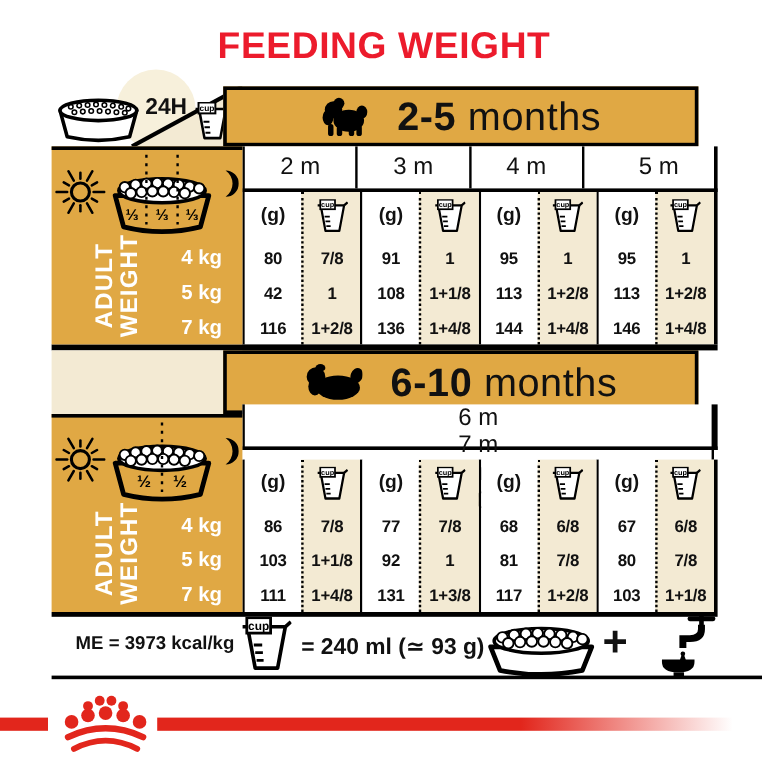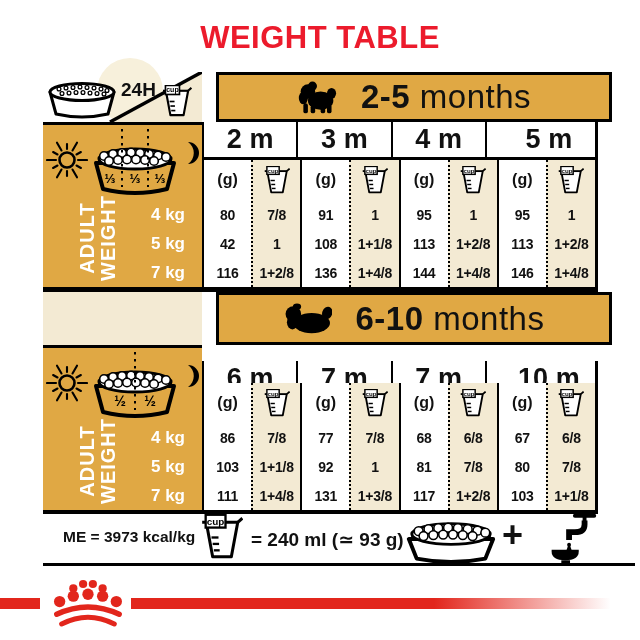--- a/index.html
+++ b/index.html
@@ -12,33 +12,33 @@
   
   .corner{position:absolute;left:0;top:0;width:159px;height:50px;}
   .glow{position:absolute;left:54px;top:-14px;width:66px;height:66px;border-radius:50%;background:#F7F0DB;}
   .cbowl{position:absolute;left:2px;top:6px;}
   .h24{position:absolute;left:78px;top:7px;font-size:19px;font-weight:800;}
   .tri{position:absolute;left:64px;top:0;}
   .corner-cup{position:absolute;left:119px;top:13px;}
   .corner-cup svg{width:30px;height:33px;}
 
   
-  .banner{position:absolute;left:173px;width:396px;background:#E0A844;border:3px solid #000;
+  .banner{position:absolute;left:143px;width:396px;background:#E0A844;border:3px solid #000;
           box-sizing:border-box;display:flex;align-items:center;justify-content:center;gap:24px;}
   .b1{top:0;height:50px;}
   .b2{top:220px;height:53px;}
   .btxt{font-size:33px;letter-spacing:.5px;white-space:nowrap;}
   .bb{font-weight:800;}
   .bl{font-weight:500;}
 
   
   .mrow{position:absolute;left:159px;width:396px;height:38px;display:flex;background:#fff;
         border-left:2px solid #000;border-right:3px solid #000;border-bottom:3px solid #000;box-sizing:border-box;}
-  .m1{top:50px;} .m2{top:289px;}
-  .mh{flex:1;display:flex;align-items:center;justify-content:center;font-size:27px;font-weight:700;
+  .m1{top:50px;} .m2{top:265px;flex-direction:column;}
+  .mh{flex:1;display:flex;align-items:center;justify-content:center;font-size:20px;font-weight:400;
       border-right:2.5px solid #000;}
   .mh:last-child{border-right:none;margin-left:16px;}
 
   
   .bgrid{position:absolute;left:159px;width:396px;height:127px;display:flex;
          border-left:2px solid #000;border-right:3px solid #000;box-sizing:border-box;}
   .g1{top:88px;} .g2{top:311px;}
   .mcol{flex:1;display:flex;border-right:2.5px solid #000;min-width:0;}
   .mcol:last-child{border-right:none;}
   .gcol{flex:1;background:#fff;display:flex;flex-direction:column;min-width:0;}
@@ -83,21 +83,21 @@
   .rbar{position:absolute;left:131px;top:20px;width:505px;height:11px;
         background:linear-gradient(to right,#E2261C 0%,#E2261C 60%,rgba(226,38,28,0) 95%);}
 
   svg text{font-family:"Liberation Sans","DejaVu Sans",sans-serif;}
 </style>
 </head>
 <body>
 
 <div class="page">
 
-  <div class="title">WEIGHT TABLE</div>
+  <div class="title">FEEDING WEIGHT</div>
 
   <div class="twrap">
 
     <div class="corner">
       <div class="glow"></div>
       <svg class="cbowl" width="74" height="44" viewBox="0 0 74 44">
         <path d="M5,14 L69,14 L63,36 Q37,42 11,36 Z" fill="#fff" stroke="#000" stroke-width="3" stroke-linejoin="round"></path>
         <ellipse cx="37" cy="14" rx="32" ry="8.5" fill="#fff" stroke="#000" stroke-width="3"></ellipse>
         <g fill="none" stroke="#000" stroke-width="1.3">
           <circle cx="14" cy="11" r="1.9"></circle>

